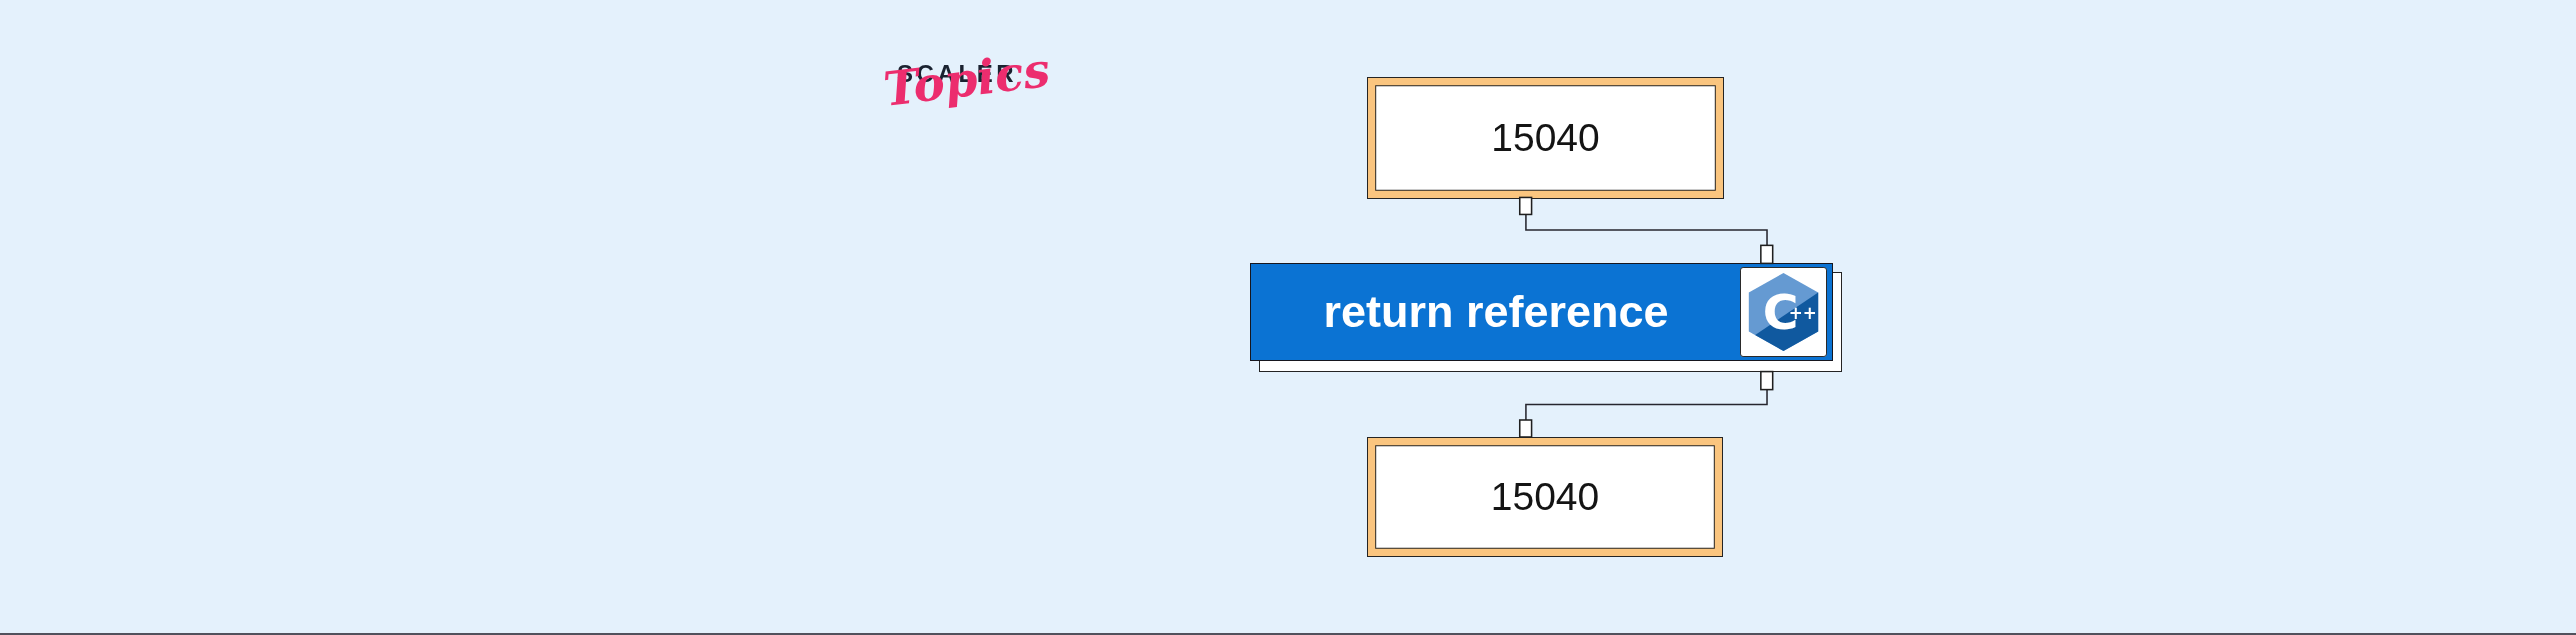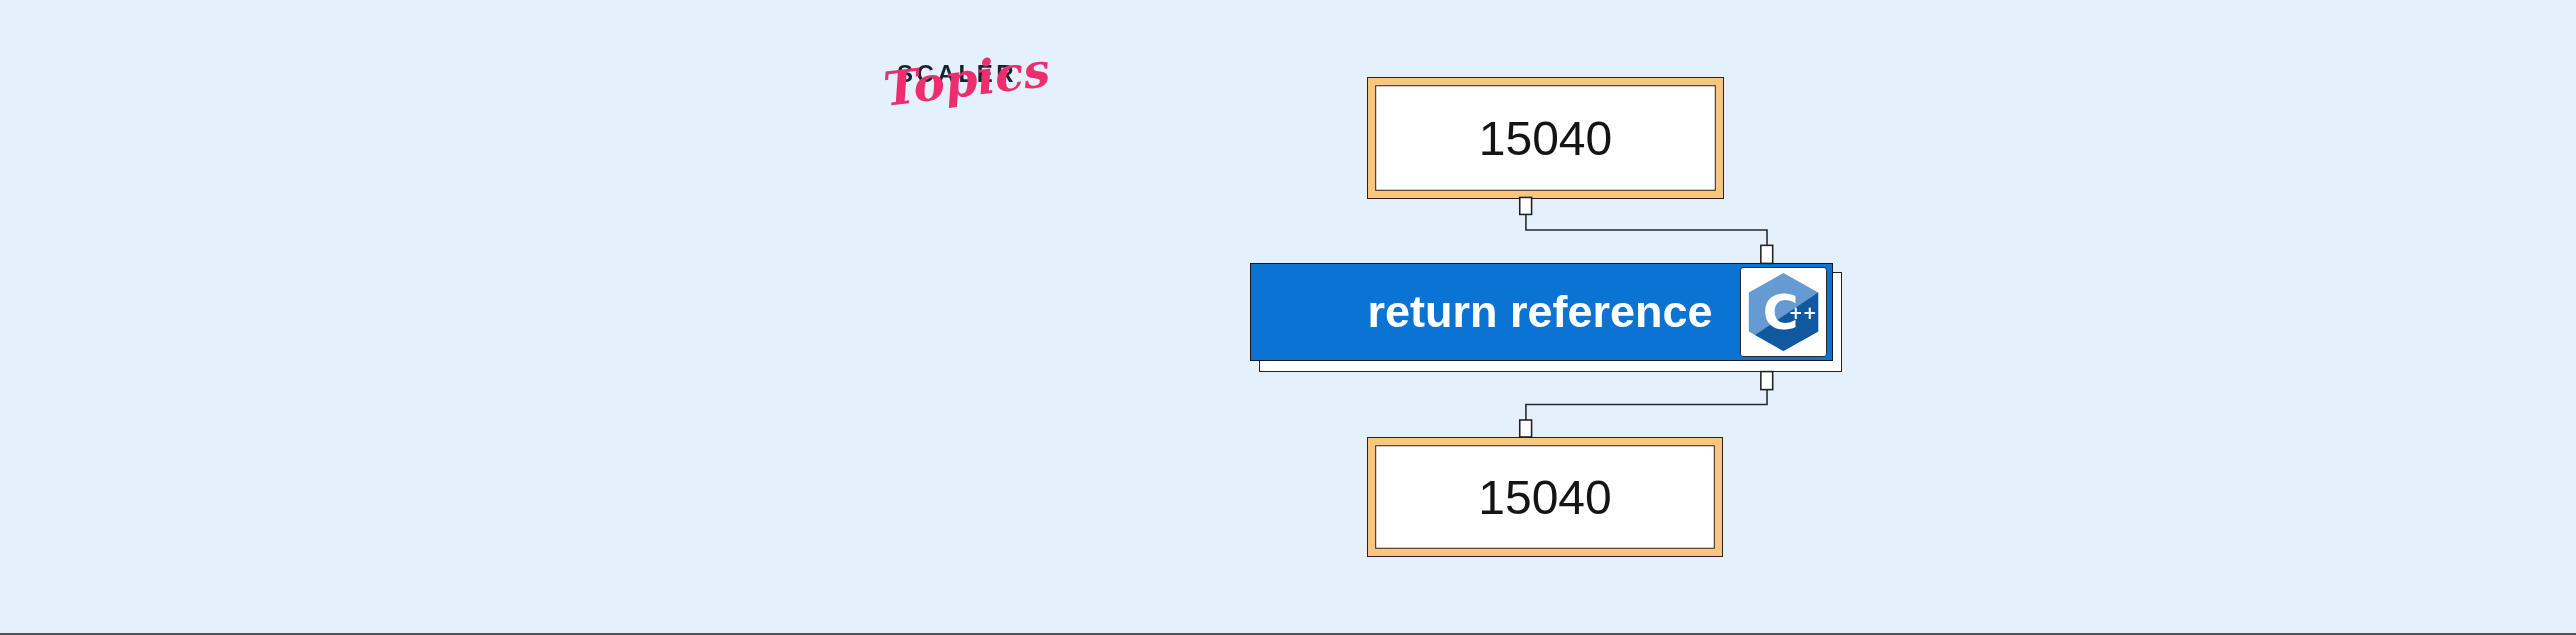--- a/index.html
+++ b/index.html
@@ -46,21 +46,21 @@
   
   .value-box{
     position:absolute;
     box-sizing:border-box;
     background:var(--box-fill);
     border:1.5px solid var(--box-border);
     box-shadow:inset 0 0 0 7.2px var(--frame-orange),
                inset 0 0 0 8.2px var(--box-border);
     display:flex;align-items:center;justify-content:center;
     font-family:"Liberation Sans",sans-serif;
-    font-size:48px;color:var(--text-dark);
+    font-size:39px;color:var(--text-dark);
   }
   .value-box.top{left:1367px;top:77px;width:357px;height:122px;}
   .value-box.bottom{left:1367px;top:437px;width:356px;height:120px;}
   
   .offset-box{
     position:absolute;left:1259px;top:272px;width:583px;height:100px;
     box-sizing:border-box;
     background:var(--box-fill);
     border:1.5px solid var(--box-border);
     z-index:1;
@@ -72,21 +72,20 @@
     border:1.5px solid var(--banner-border);
     z-index:2;
   }
   .banner-label{
     position:absolute;left:0;top:0;bottom:0;width:490px;
     display:flex;align-items:center;justify-content:center;
     font-family:"Liberation Sans",sans-serif;
     font-weight:bold;font-size:45px;
     color:var(--text-white);
     white-space:nowrap;
-    margin-left:44px;
   }
   .logo-tile{
     position:absolute;left:489px;top:3.1px;width:87px;height:90px;
     box-sizing:border-box;
     background:#fff;
     border:1px solid #2a2a2a;
     border-radius:3.1px;
     display:flex;align-items:center;justify-content:center;
     z-index:3;
   }

